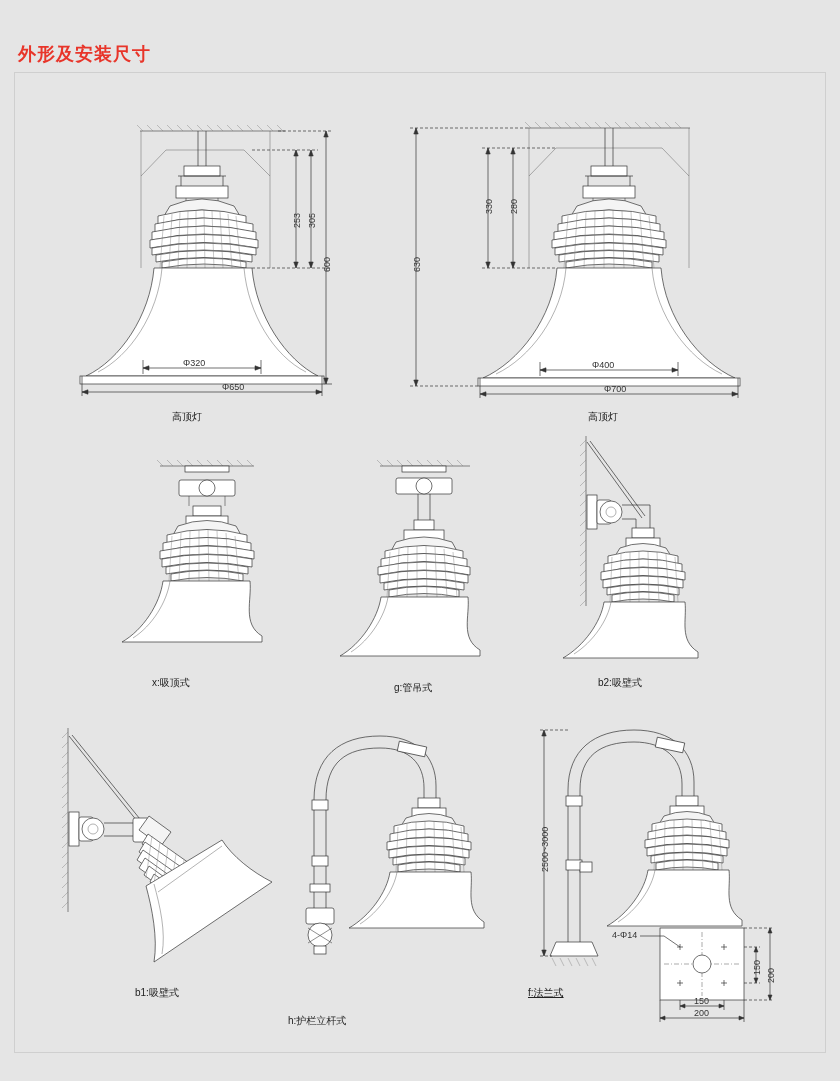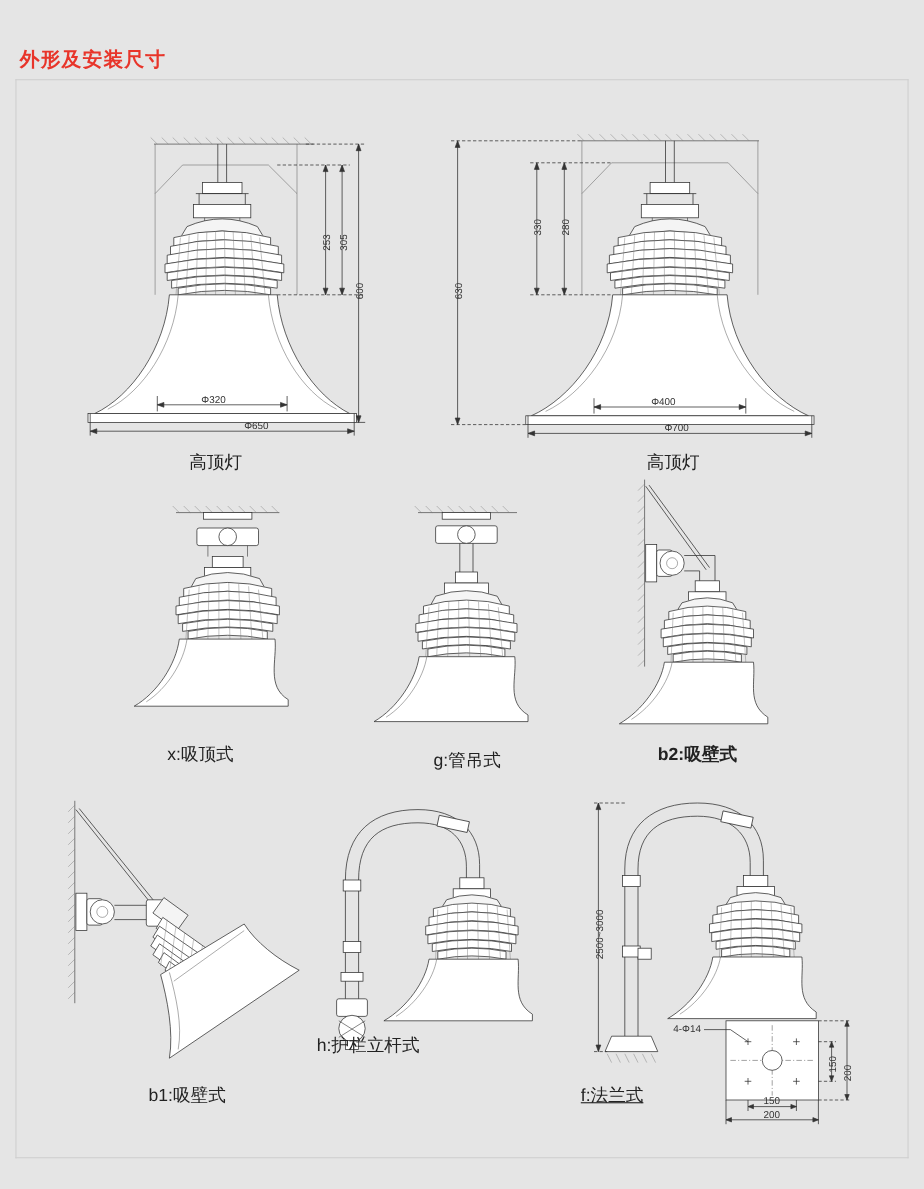--- a/index.html
+++ b/index.html
@@ -3,21 +3,21 @@
 <meta charset="utf-8">
 <style>
   html,body{margin:0;padding:0;background:#ffffff;}
   body{width:840px;height:1081px;position:relative;font-family:"Liberation Sans","DejaVu Sans",sans-serif;}
   .page{position:relative;width:840px;height:1081px;overflow:hidden;background:#e5e5e5;}
   .title{position:absolute;left:18px;top:42px;font-size:18px;font-weight:bold;color:#e8352a;letter-spacing:1px;}
   .rule-top{position:absolute;left:14px;top:72px;width:812px;height:1px;background:#cfcfcf;}
   .rule-bottom{position:absolute;left:14px;top:1052px;width:812px;height:1px;background:#cfcfcf;}
   .frame-left{position:absolute;left:14px;top:72px;width:1px;height:981px;background:#cfcfcf;}
   .frame-right{position:absolute;left:825px;top:72px;width:1px;height:981px;background:#cfcfcf;}
-  .cap{position:absolute;font-size:16px;color:#222;white-space:nowrap;}
+  .cap{position:absolute;font-size:10px;color:#222;white-space:nowrap;}
   .dim{position:absolute;font-size:9px;color:#333;white-space:nowrap;}
   .dim.rot{transform:rotate(-90deg);transform-origin:left top;}
   svg{position:absolute;left:0;top:0;overflow:visible;}
   .ln{stroke:#333;stroke-width:0.7;fill:none;}
   .ln2{stroke:#444;stroke-width:0.6;fill:none;}
   .thin{stroke:#555;stroke-width:0.45;fill:none;}
   .hatch{stroke:#777;stroke-width:0.4;fill:none;}
   .dash{stroke:#555;stroke-width:0.5;stroke-dasharray:5 2 1 2;fill:none;}
   .fillw{fill:#ffffff;stroke:#333;stroke-width:0.7;}
   .fillg{fill:#f4f4f4;stroke:#333;stroke-width:0.7;}
@@ -353,21 +353,21 @@
       <line x1="630" y1="552" x2="630" y2="602"></line>
         <line x1="639" y1="551" x2="639" y2="602"></line>
       <line x1="648" y1="551" x2="649" y2="602"></line>
         <line x1="657" y1="552" x2="659" y2="602"></line>
       <line x1="666" y1="554" x2="669" y2="602"></line>
         <line x1="675" y1="557" x2="678" y2="602"></line>
     </g>
     <path class="fillw" d="M604 602 C601 622 584 646 563 658 L698 658 L698 652 C679 640 687 620 685 602 Z"></path>
     <path class="thin" d="M611 602 C608 620 593 642 574 654"></path>
   </svg>
-  <div class="cap" style="left:598px;top:676px;font-weight:bold;">b2:吸壁式</div>
+  <div class="cap" style="left:598px;top:676px;">b2:吸壁式</div>
 
   <svg width="840" height="1081">
     <g class="hatch">
       <line x1="68" y1="728" x2="68" y2="912" stroke="#555" stroke-width="0.7"></line>
       <line x1="68" y1="732" x2="62" y2="738"></line>
         <line x1="68" y1="742" x2="62" y2="748"></line>
       <line x1="68" y1="752" x2="62" y2="758"></line>
         <line x1="68" y1="762" x2="62" y2="768"></line>
       <line x1="68" y1="772" x2="62" y2="778"></line>
         <line x1="68" y1="782" x2="62" y2="788"></line>
@@ -446,21 +446,21 @@
       <line x1="416" y1="822" x2="416" y2="872"></line>
         <line x1="425" y1="821" x2="425" y2="872"></line>
       <line x1="434" y1="821" x2="435" y2="872"></line>
         <line x1="443" y1="822" x2="445" y2="872"></line>
       <line x1="452" y1="824" x2="455" y2="872"></line>
         <line x1="461" y1="827" x2="464" y2="872"></line>
     </g>
     <path class="fillw" d="M390 872 C387 892 370 916 349 928 L484 928 L484 922 C465 910 473 890 471 872 Z"></path>
     <path class="thin" d="M397 872 C394 890 379 912 360 924"></path>
   </svg>
-  <div class="cap" style="left:288px;top:940px;text-align:center;">h:护栏立杆式</div>
+  <div class="cap" style="left:288px;top:1014px;text-align:center;">h:护栏立杆式</div>
 
   <svg width="840" height="1081">
     <path class="ln" d="M568 942 L568 790 C568 750 594 730 634 730 C672 730 694 750 694 782 L694 798"></path>
     <path class="ln" d="M580 942 L580 790 C580 756 600 742 634 742 C664 742 682 758 682 784 L682 798"></path>
     <rect class="fillw" x="566" y="796" width="16" height="10"></rect>
     <rect class="fillw" x="566" y="860" width="16" height="10"></rect>
     <rect class="fillw" x="656" y="740" width="28" height="10" transform="rotate(12 670 745)"></rect>
 
     <rect class="fillw" x="580" y="862" width="12" height="10"></rect>
 

